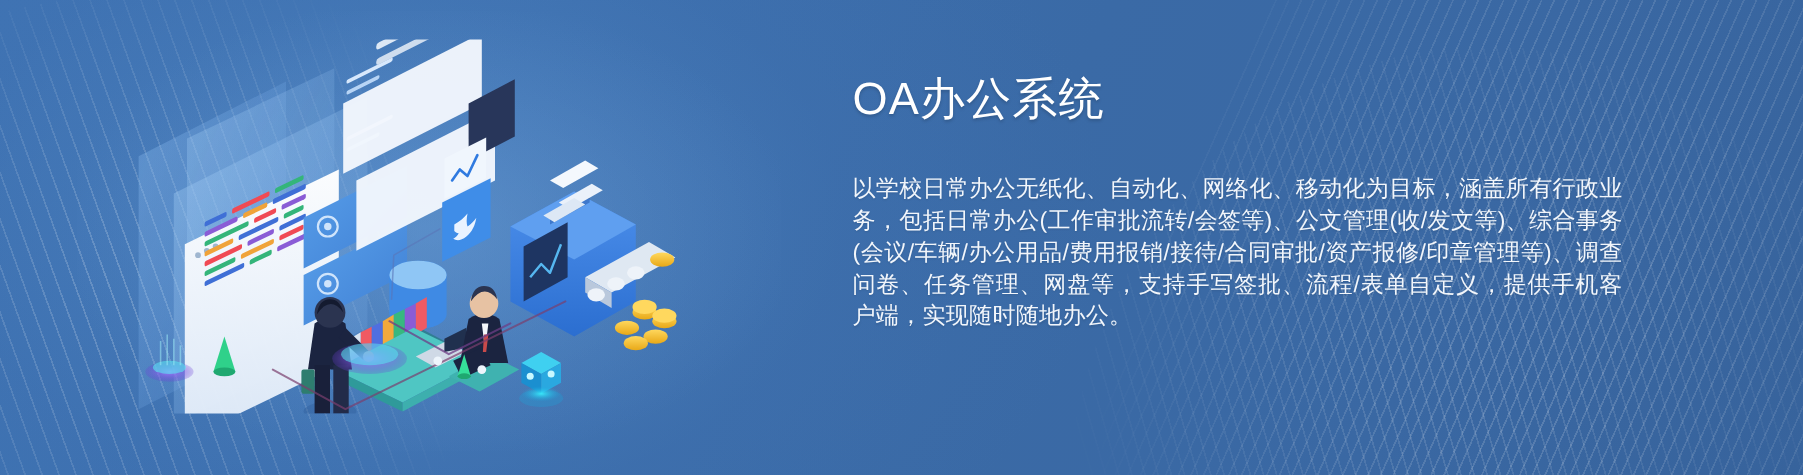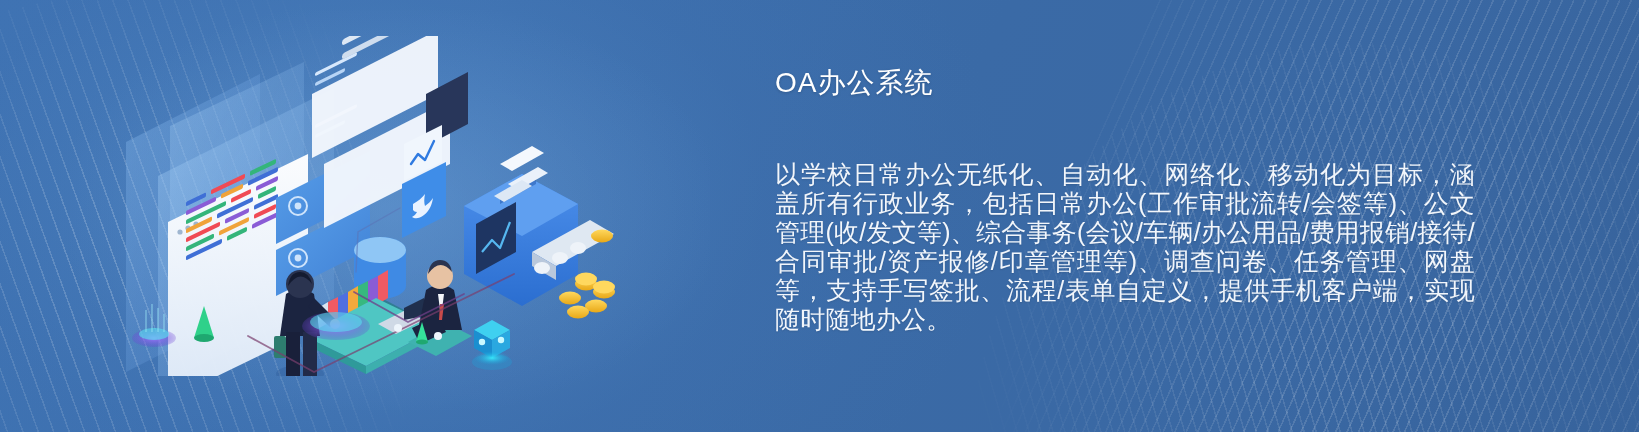--- a/index.html
+++ b/index.html
@@ -77,30 +77,30 @@
   #illustration svg { display:block; width:560px; height:340px; }
 
   
   #copy {
     position:absolute;
     left:775px; top:66px;
     width:710px;
   }
   #title {
     color:#ffffff;
-    font-size:28px;
+    font-size:41px;
     font-weight:400;
     letter-spacing:1px;
     line-height:1.2;
     text-shadow:0 1px 3px rgba(0,0,0,0.18);
   }
   #desc {
-    margin-top:60px;
+    margin-top:42px;
     color:#f2f6fb;
-    font-size:25px;
+    font-size:21px;
     line-height:29px;
     letter-spacing:0.2px;
     text-align:justify;
     text-justify:inter-ideograph;
     width:700px;
     text-shadow:0 1px 2px rgba(0,0,0,0.12);
   }
 </style>
 </head>
 <body>

